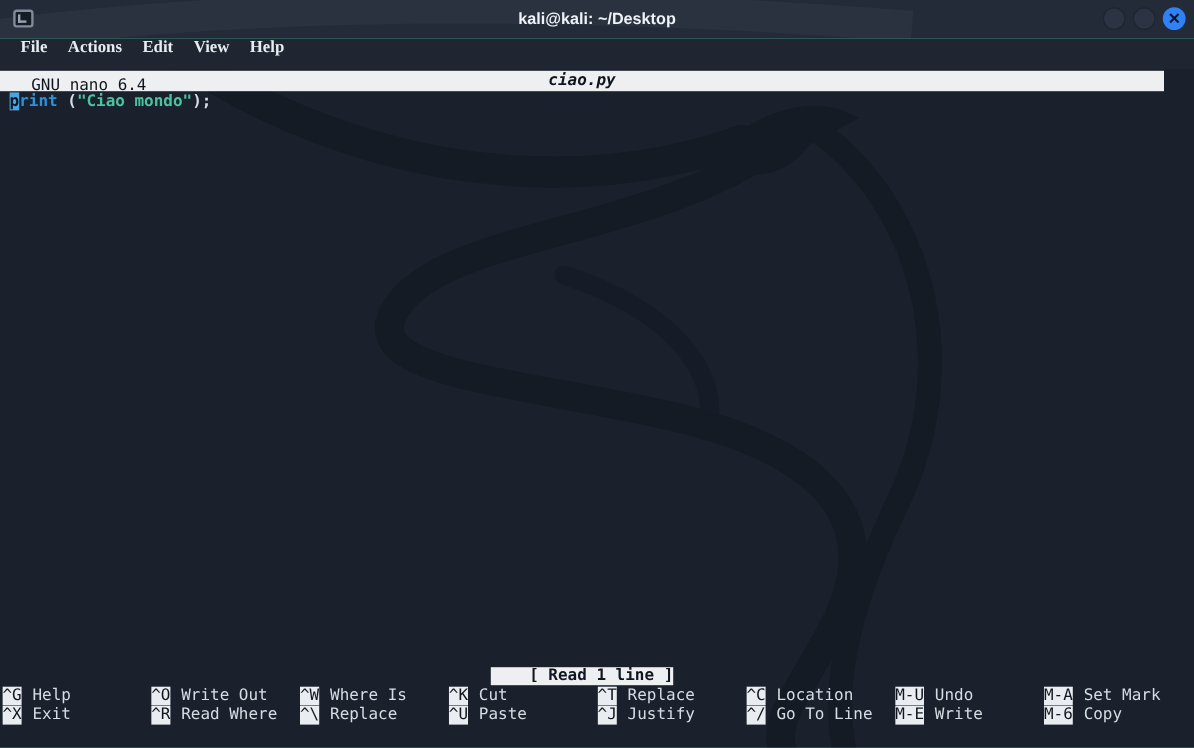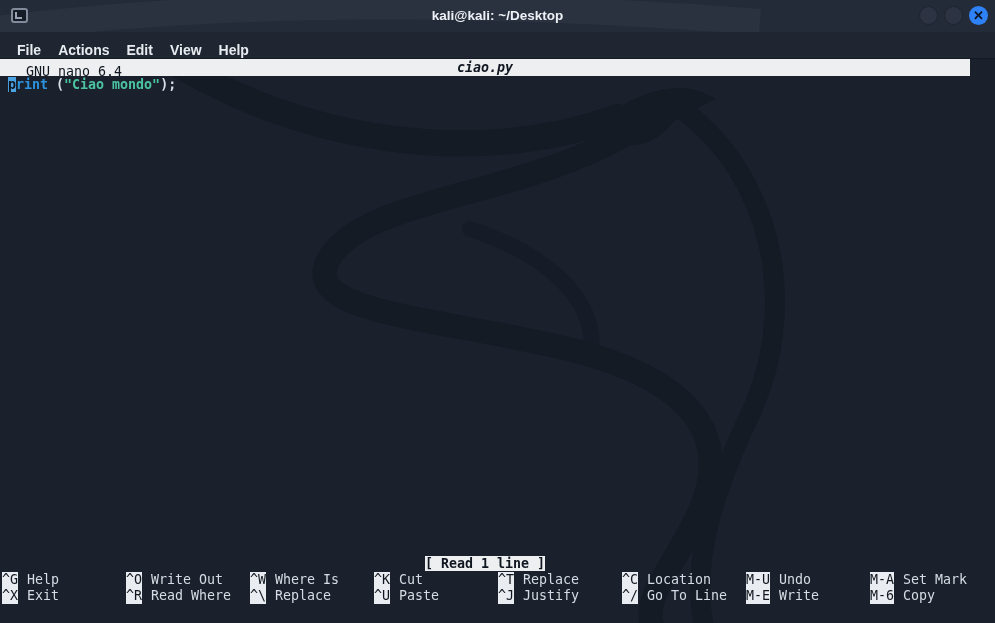--- a/index.html
+++ b/index.html
@@ -16,42 +16,42 @@
   .title-text{position:absolute;top:0;left:120px;right:120px;text-align:center;line-height:31px;
              color:#eef1f5;font-size:13.5px;font-weight:600;white-space:nowrap;}
   .controls{position:absolute;right:7px;top:6px;display:flex;gap:6px;}
   .ctrl{width:19px;height:19px;border-radius:50%;box-sizing:border-box;}
   .ctrl.plain{background:#2c3342;border:1.5px solid #1e2430;}
   .ctrl.close{background:#2f81f7;color:#0d1420;font-weight:bold;font-size:13px;
              display:flex;align-items:center;justify-content:center;line-height:1;}
 
   
   .menubar{position:absolute;top:32px;left:0;right:0;height:27px;background:#1f2631;
-           display:flex;align-items:flex-end;padding-left:17px;gap:17px;box-sizing:border-box;
-           border-bottom:1px solid #141924;}
+           display:flex;align-items:flex-start;padding-left:17px;gap:17px;box-sizing:border-box;
+           border-bottom:1px solid #141924;font-family:Liberation Serif, serif;}
   .menu-item{color:#e8ecf1;font-size:14px;font-weight:600;}
 
   
   .screen{position:absolute;top:59px;left:0;right:0;bottom:0;background:#1a212d;
           font-family:"DejaVu Sans Mono","Liberation Mono",monospace;font-size:13.3px;
           color:#d7dee6;}
   .dragon{position:absolute;top:0;left:0;pointer-events:none;}
 
   .nano-header{position:absolute;top:0;left:0;width:970px;height:17px;background:#edeff1;color:#10161f;}
   .nano-version{position:absolute;left:26px;top:4px;line-height:17px;white-space:pre;}
   .nano-filename{position:absolute;left:0;width:100%;text-align:center;line-height:17px;font-weight:bold;font-style:italic;}
 
   .code-line{position:absolute;top:17px;left:8px;line-height:17px;white-space:pre;font-weight:bold;}
   .tok-cursor{background:#4aa3e3;color:#10161f;}
   .tok-kw{color:#2b93de;}
   .tok-str{color:#4cc3a0;}
   .tok-plain{color:#d7dee6;}
 
   .status-line{position:absolute;top:496px;left:0;width:970px;text-align:center;line-height:17px;}
-  .status-inner{background:#edeff1;color:#10161f;font-weight:bold;white-space:pre;}
+  .status-inner{background:#edeff1;color:#10161f;font-weight:bold;white-space:pre;padding-left:32px;}
 
   .shortcuts{position:absolute;top:513px;left:2px;width:952px;display:grid;
              grid-template-columns:repeat(8,124px);grid-auto-rows:16px;line-height:16px;}
   .sc-cell{white-space:nowrap;overflow:hidden;}
   .sc-key{display:inline-block;background:#e9edf1;color:#10161f;}
   .sc-lbl{color:#d6dce3;margin-left:9px;}
 </style>
 </head>
 <body>
 

